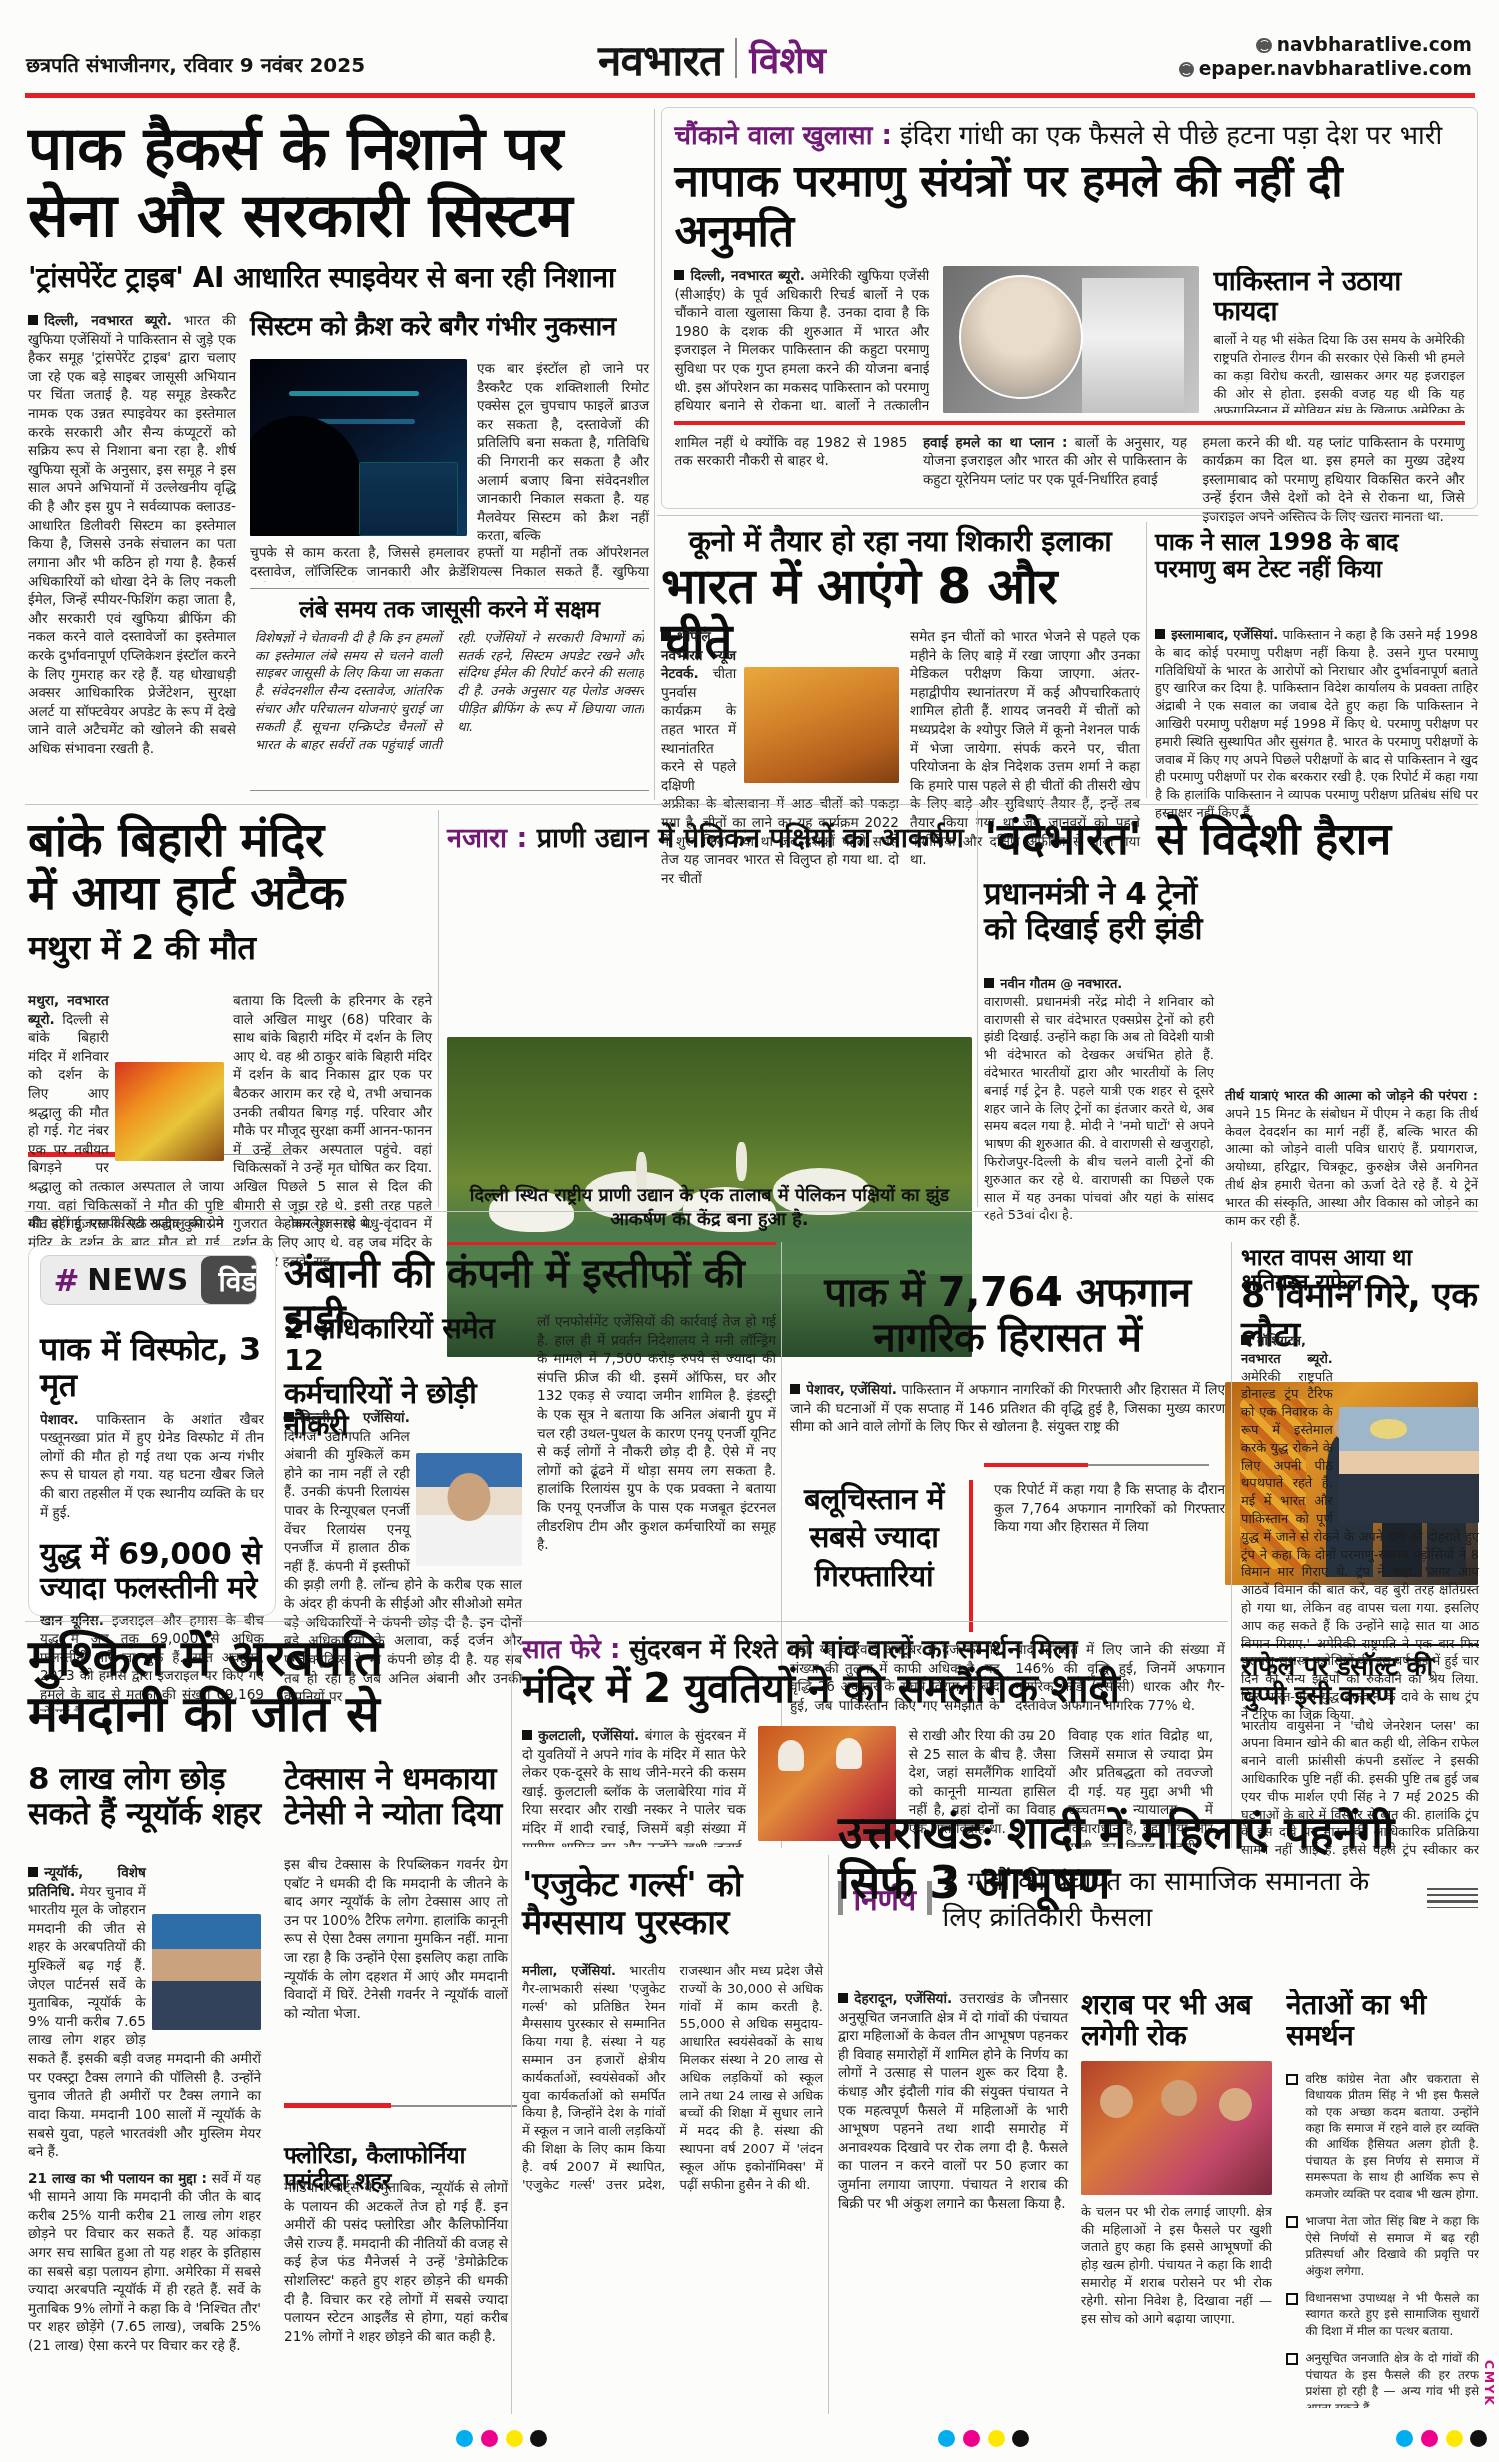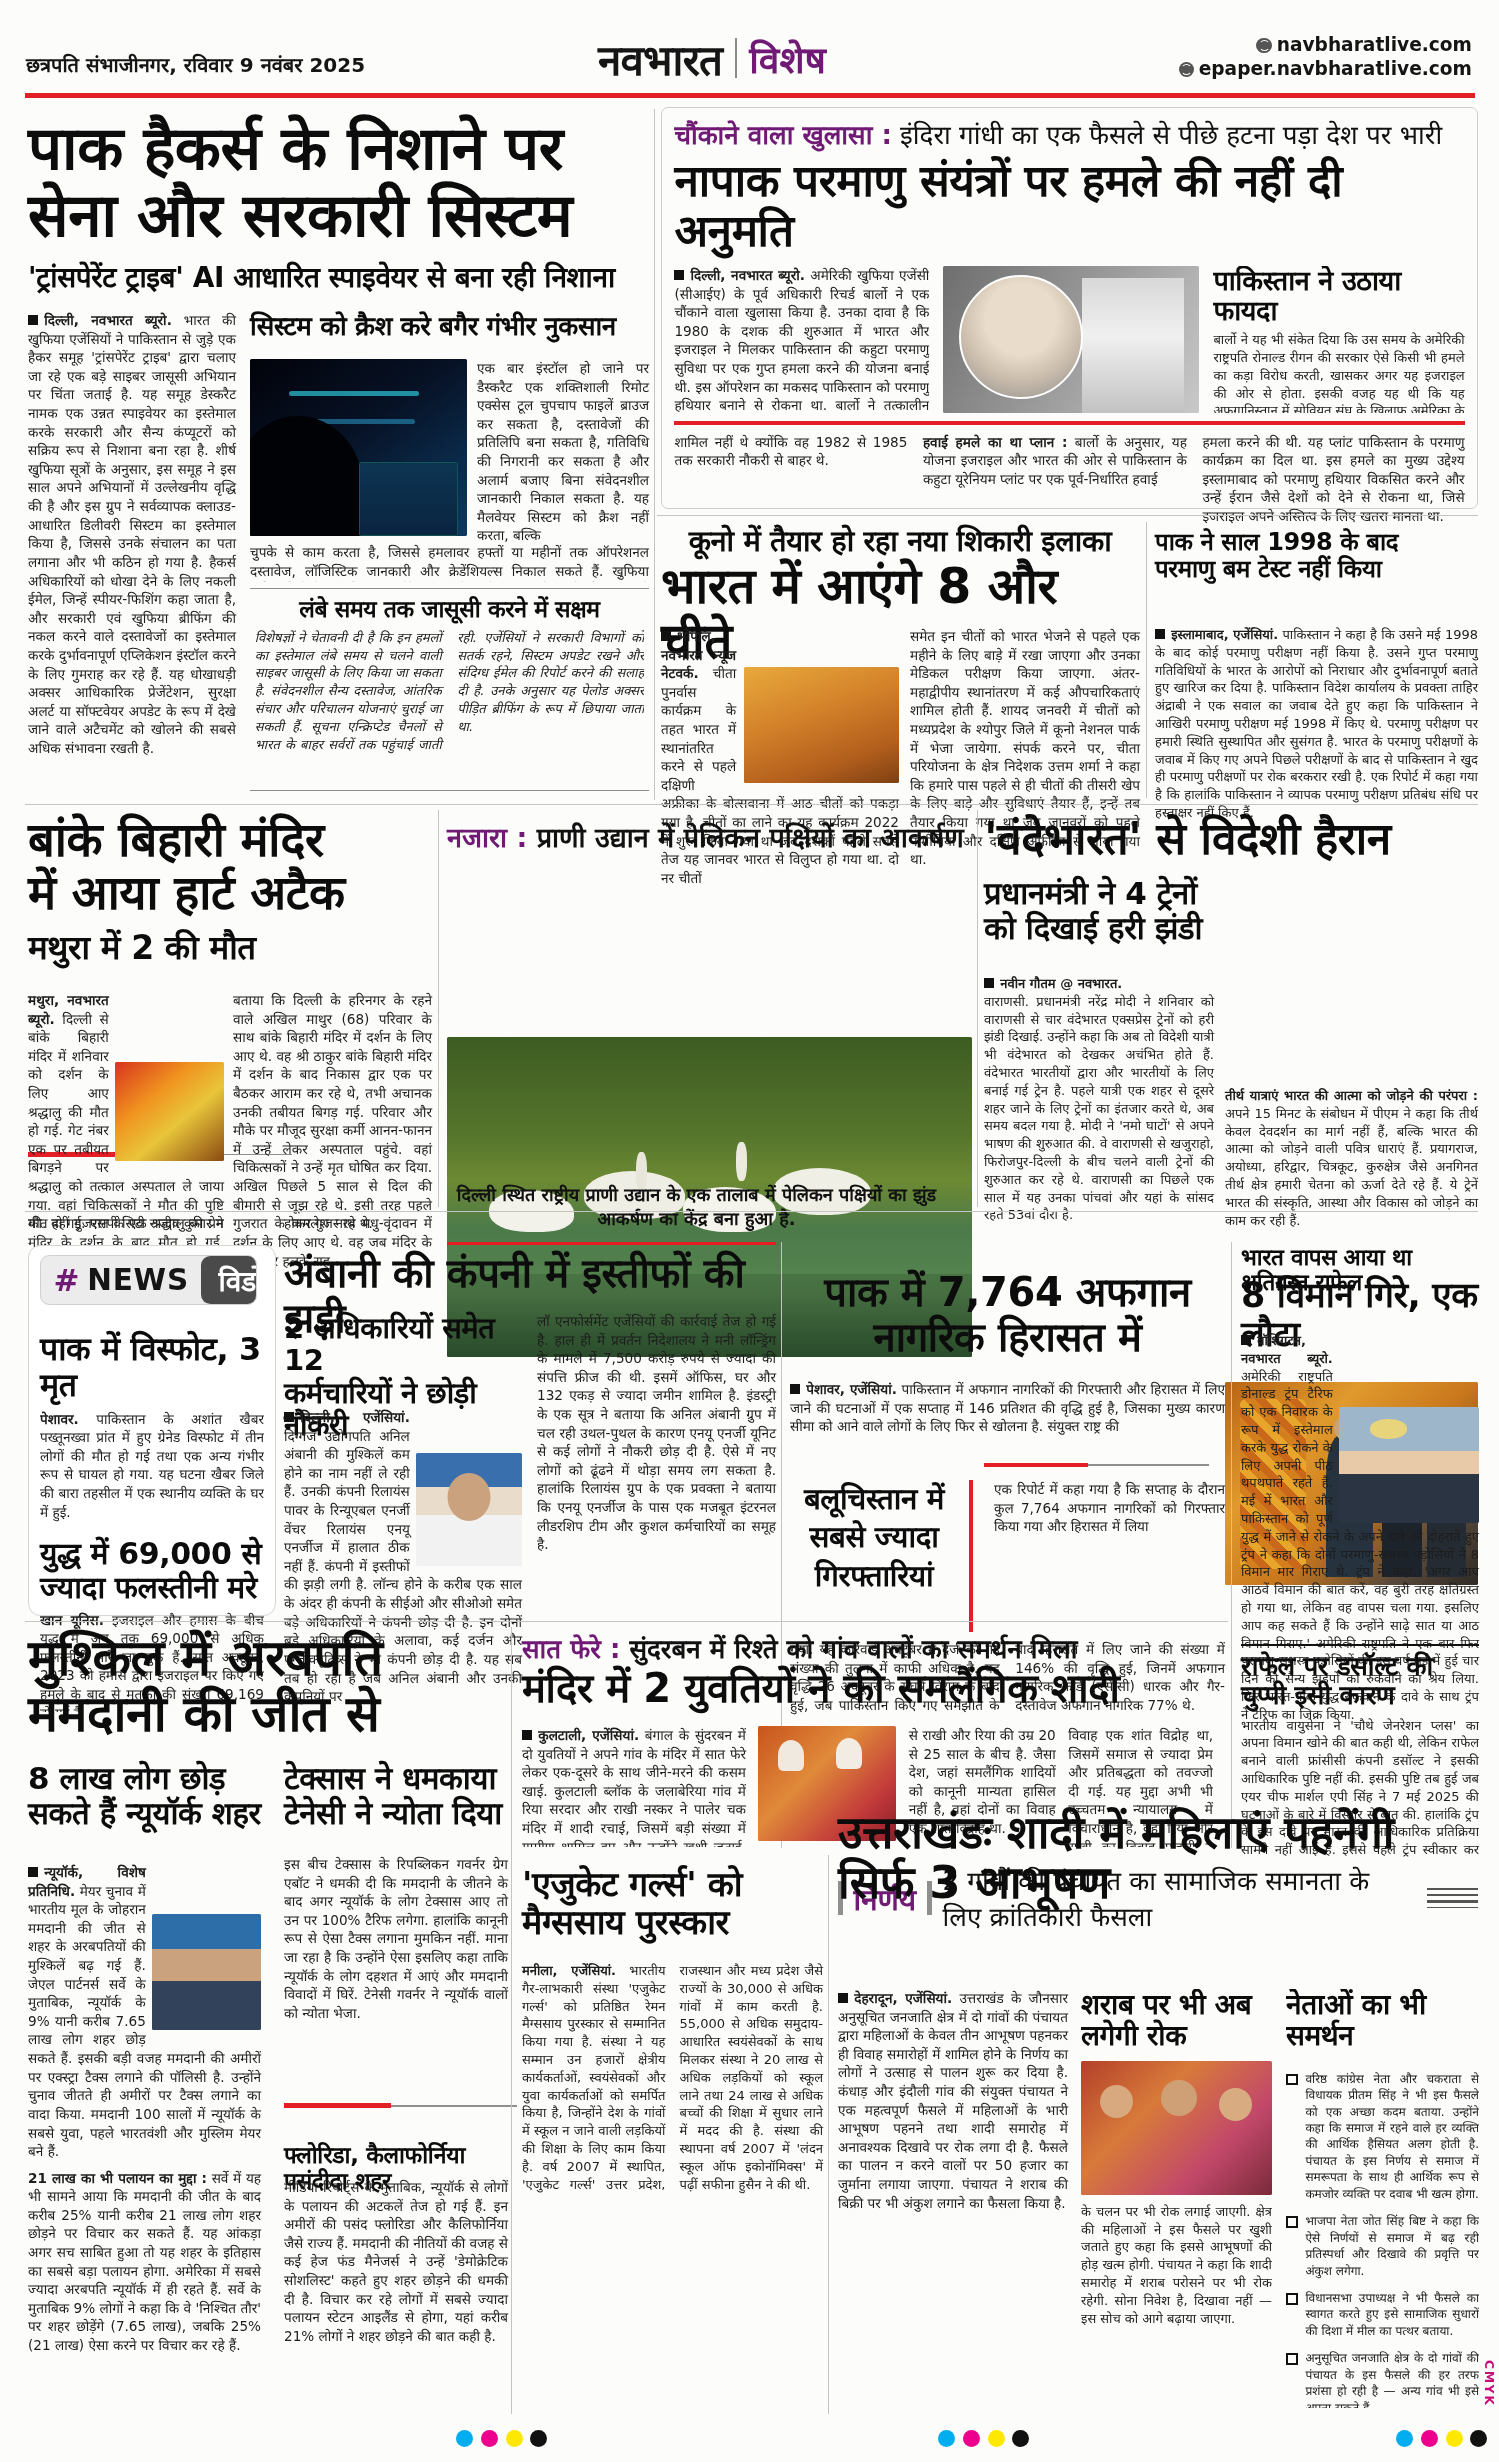--- a/index.html
+++ b/index.html
@@ -172,21 +172,21 @@
   </div>
   <div class="abs photo" style="left:447px;top:855px;width:525px;height:320px;background:linear-gradient(180deg,#3d5c22 0%,#55752c 30%,#6d8a33 45%,#4c7a4a 60%,#58864f 80%,#3f6b3c 100%)">
     <div style="position:absolute;left:8%;top:48%;width:85px;height:42px;background:#f3f2ea;border-radius:50% 60% 40% 50%"></div>
     <div style="position:absolute;left:26%;top:42%;width:101px;height:48px;background:#efeee4;border-radius:55% 60% 45% 50%"></div>
     <div style="position:absolute;left:45%;top:47%;width:93px;height:45px;background:#f5f4ec;border-radius:50% 62% 42% 52%"></div>
     <div style="position:absolute;left:62%;top:41%;width:98px;height:47px;background:#f0efe6;border-radius:52% 58% 46% 50%"></div>
     <div style="position:absolute;left:36%;top:36%;width:11px;height:40px;background:#e8e6da;border-radius:40%"></div>
     <div style="position:absolute;left:55%;top:33%;width:11px;height:39px;background:#ece9dd;border-radius:40%"></div>
     <div style="position:absolute;left:0;bottom:0;width:100%;height:26%;background:linear-gradient(180deg,rgba(40,70,40,.25),rgba(25,50,30,.55))"></div>
   </div>
-  <div class="abs caption" style="left:434px;top:1182px;width:525px;text-align:center;font-size:18px">दिल्ली स्थित राष्ट्रीय प्राणी उद्यान के एक तालाब में पेलिकन पक्षियों का झुंड आकर्षण का केंद्र बना हुआ है.</div>
+  <div class="abs caption" style="left:447px;top:1182px;width:525px;text-align:center;font-size:18px">दिल्ली स्थित राष्ट्रीय प्राणी उद्यान के एक तालाब में पेलिकन पक्षियों का झुंड आकर्षण का केंद्र बना हुआ है.</div>
 
   <div class="vline" style="left:977px;top:810px;height:397px"></div>
 
   <div class="abs hl" style="left:984px;top:814px;width:494px;font-size:44px">'वंदेभारत' से विदेशी हैरान</div>
   <div class="abs hl" style="left:984px;top:876px;width:233px;font-size:31px">
     <div>प्रधानमंत्री ने 4 ट्रेनों</div>
     <div>को दिखाई हरी झंडी</div>
   </div>
   <div class="abs mini-divider" style="left:984px;top:961px;width:225px">
       <span class="seg-red"></span>

